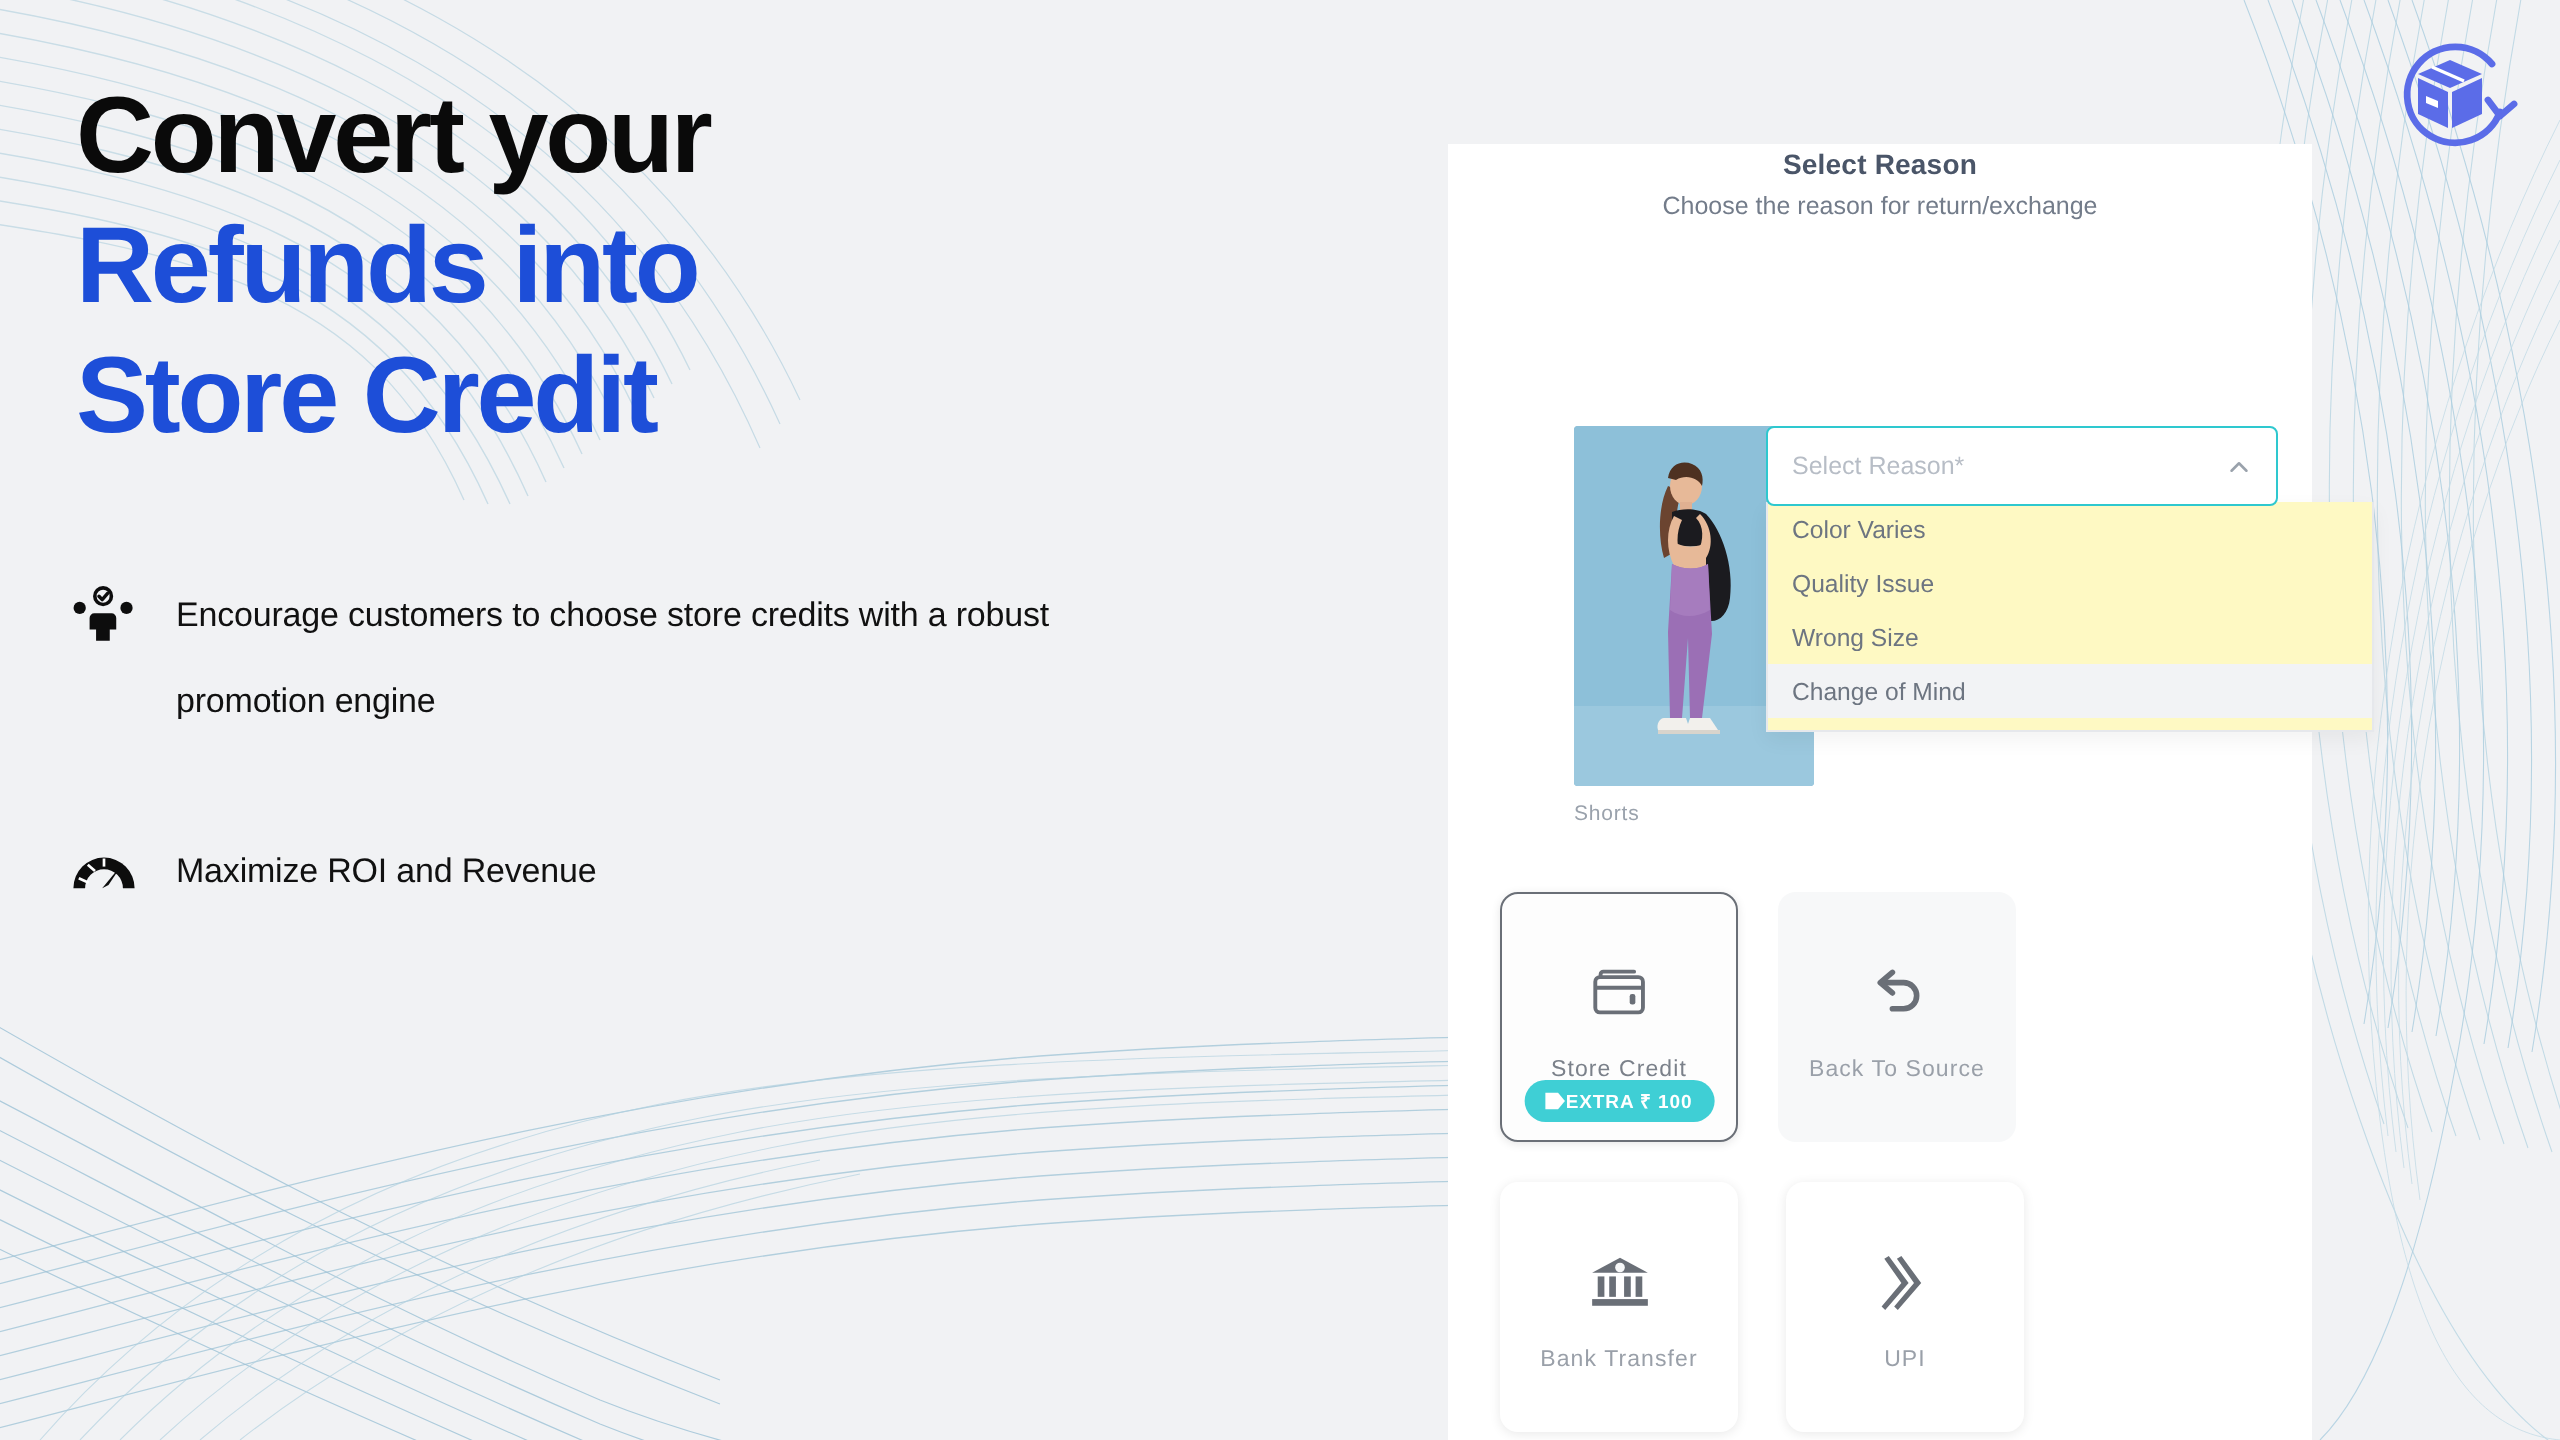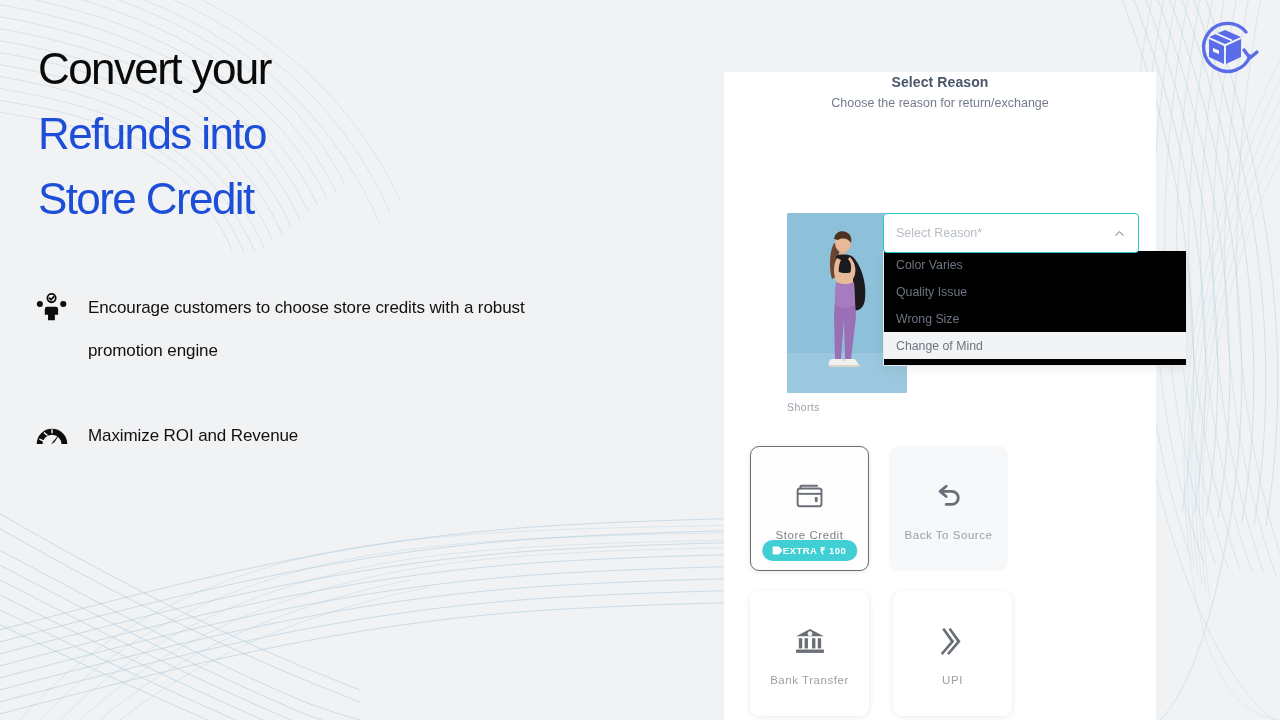--- a/index.html
+++ b/index.html
@@ -23,23 +23,23 @@
   }
   .bgwaves svg { display: block; width: 1280px; height: 720px; }
 
   
   .hero {
     position: absolute;
     left: 38px; top: 36px;
     width: 640px;
   }
   .hero h1 {
-    font-size: 44px;
+    font-size: 54px;
     line-height: 65px;
-    font-weight: 400;
+    font-weight: 700;
     letter-spacing: -1.6px;
     color: #0a0a0a;
   }
   .hero h1 .accent { color: #1d4ed8; display: block; }
   .hero h1 .l1 { display: block; }
 
   .bullets {
     position: absolute;
     left: 32px; top: 286px;
     width: 620px;
@@ -137,21 +137,21 @@
   }
   .chev {
     width: 14px; height: 14px;
     color: #9aa2ac;
     display: flex; align-items: center; justify-content: center;
   }
   .select-list {
     position: absolute;
     top: 38px; left: 0;
     width: 304px;
-    background: #000000;
+    background: #fef9c3;
     border: 1px solid #e6e8ec;
     border-top: none;
     box-shadow: 0 4px 10px rgba(0,0,0,.05);
     z-index: 2;
     padding-bottom: 6px;
   }
   .select-opt {
     height: 27px;
     display: flex;
     align-items: center;

